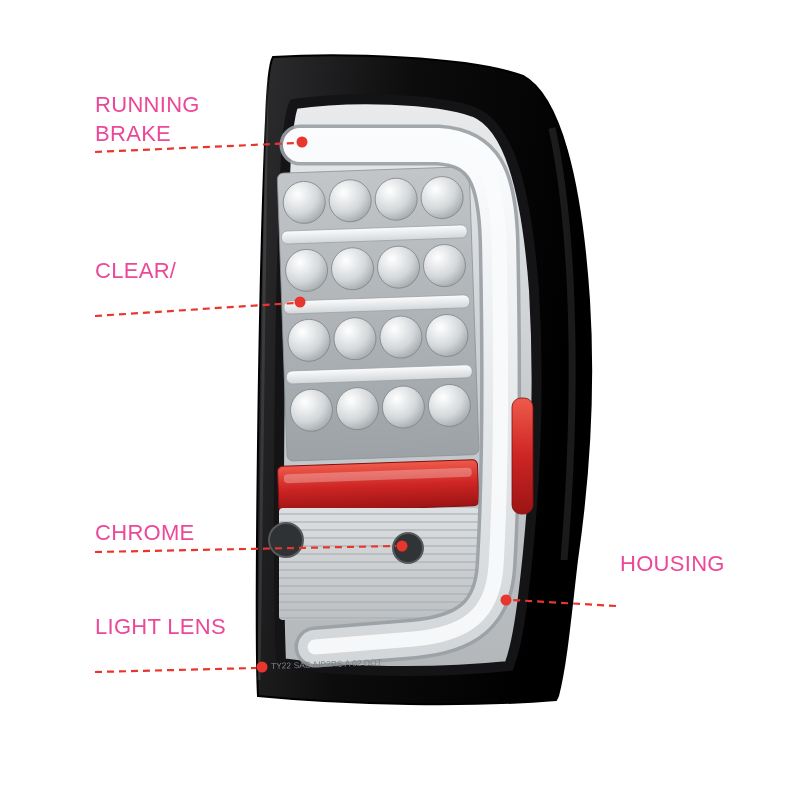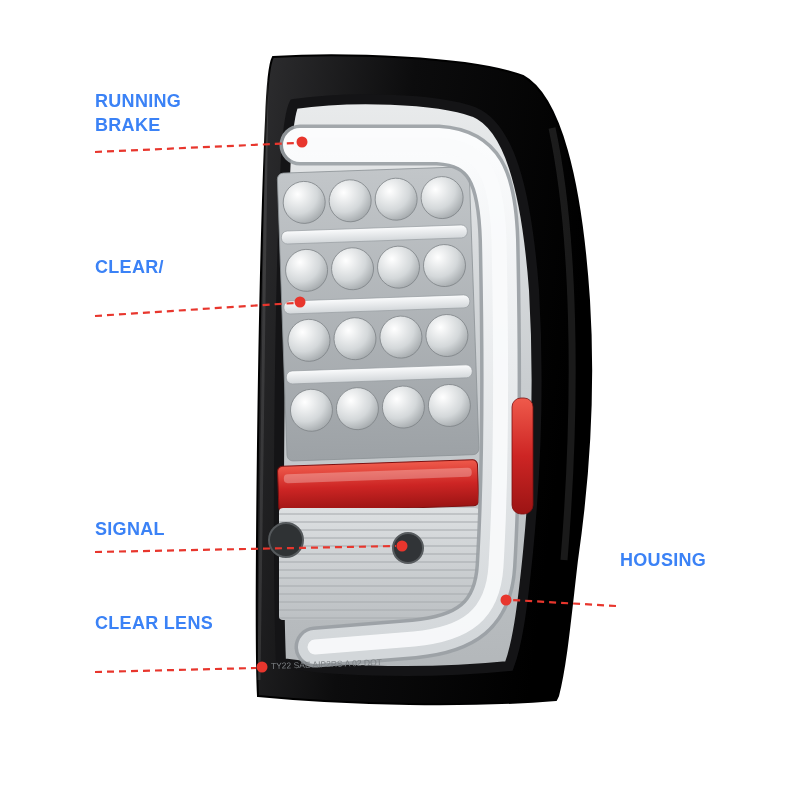--- a/index.html
+++ b/index.html
@@ -1,20 +1,20 @@
 <!DOCTYPE html>
 <html><head>
 <meta charset="utf-8">
 <style>
   html,body{margin:0;padding:0;background:#ffffff;}
   .stage{position:relative;width:800px;height:800px;background:#ffffff;overflow:hidden;
          font-family:"Liberation Sans",sans-serif;}
   svg.scene{position:absolute;left:0;top:0;}
-  .callout{position:absolute;font-size:18px;line-height:1.32;letter-spacing:.3px;
-           color:#3b82f6;font-weight:700;white-space:nowrap;}
+  .callout{position:absolute;font-size:22px;line-height:1.32;letter-spacing:.3px;
+           color:#ec4899;font-weight:400;white-space:nowrap;}
 </style>
 </head>
 <body>
 
 <div class="stage">
 
   <svg class="scene" width="800" height="800" viewBox="0 0 800 800">
     <defs>
       <linearGradient id="gHouse" x1="0" y1="0" x2="1" y2="0.25">
         <stop offset="0" stop-color="#2e2e30"></stop>
@@ -148,24 +148,24 @@
   <div class="callout" style="left:95px;top:90px">
     <div>RUNNING</div>
     <div>BRAKE</div>
   </div>
 
   <div class="callout" style="left:95px;top:256px">
     <div>CLEAR/</div>
   </div>
 
   <div class="callout" style="left:95px;top:518px">
-    <div>SIGNAL</div>
+    <div>CHROME</div>
   </div>
 
   <div class="callout" style="left:95px;top:612px">
-    <div>CLEAR LENS</div>
+    <div>LIGHT LENS</div>
   </div>
 
   <div class="callout" style="left:620px;top:549px">
     <div>HOUSING</div>
   </div>
 
 </div>
 
 </body></html>

